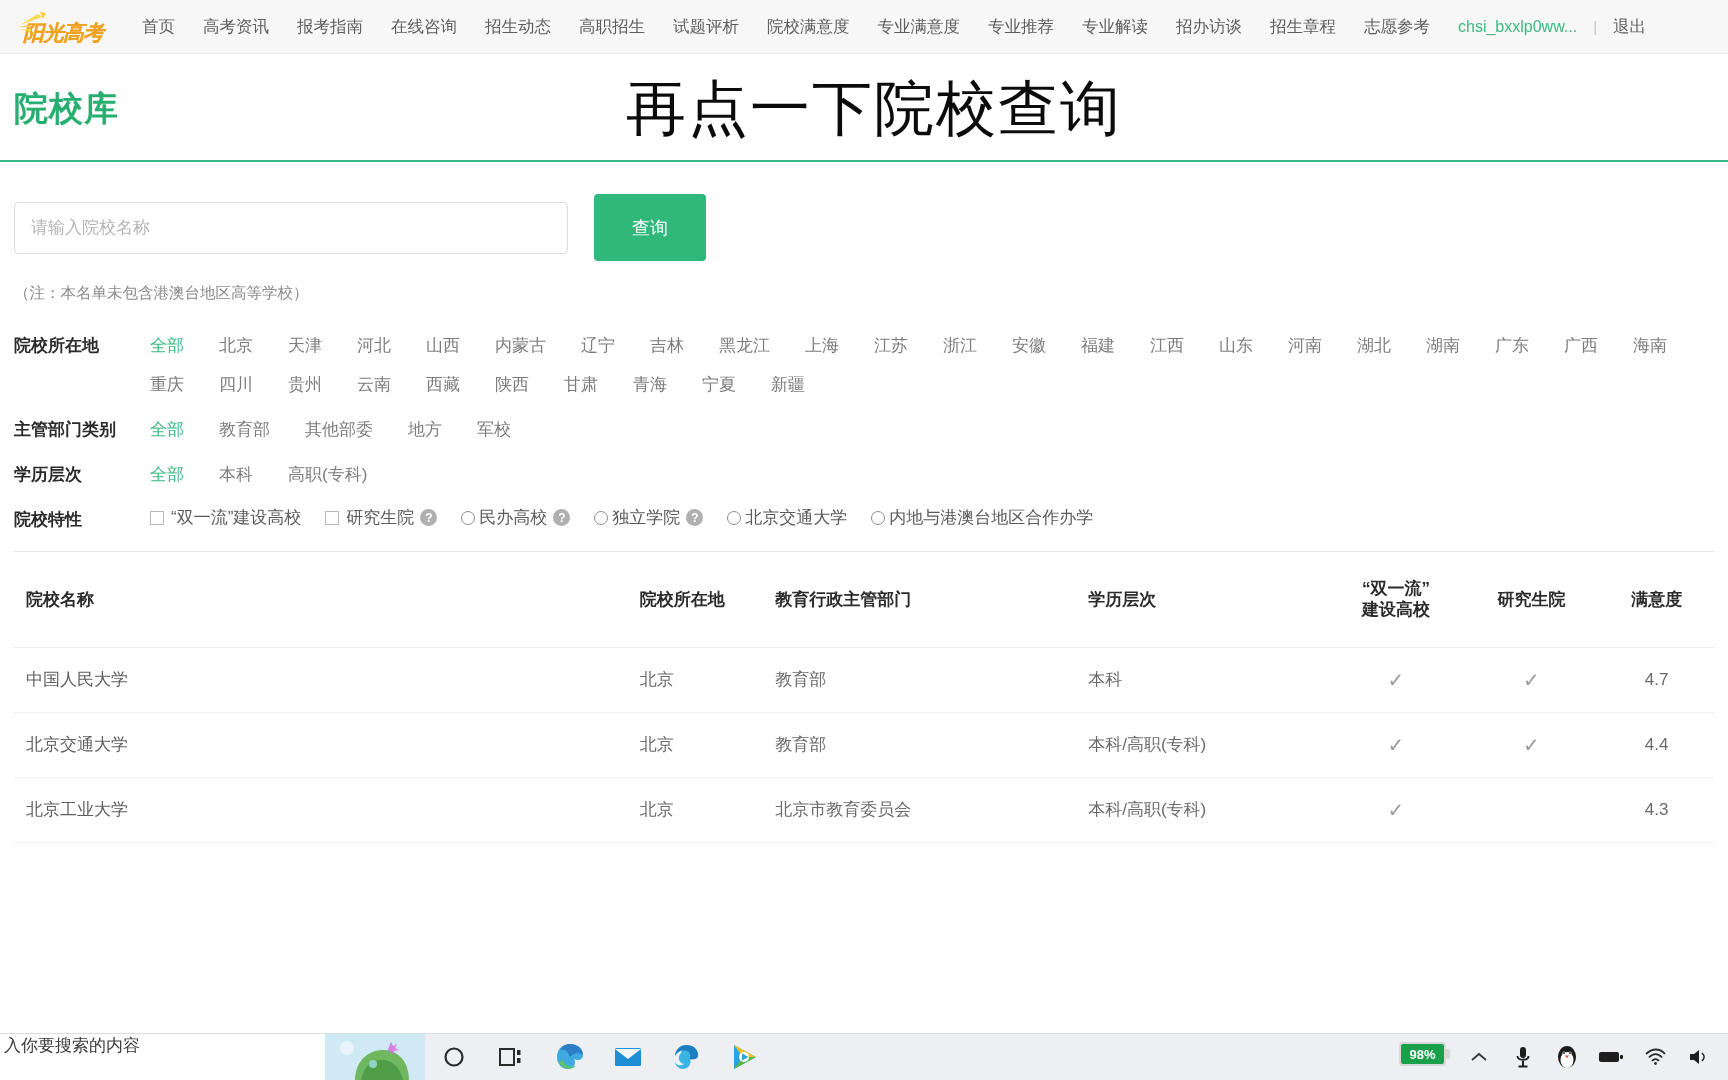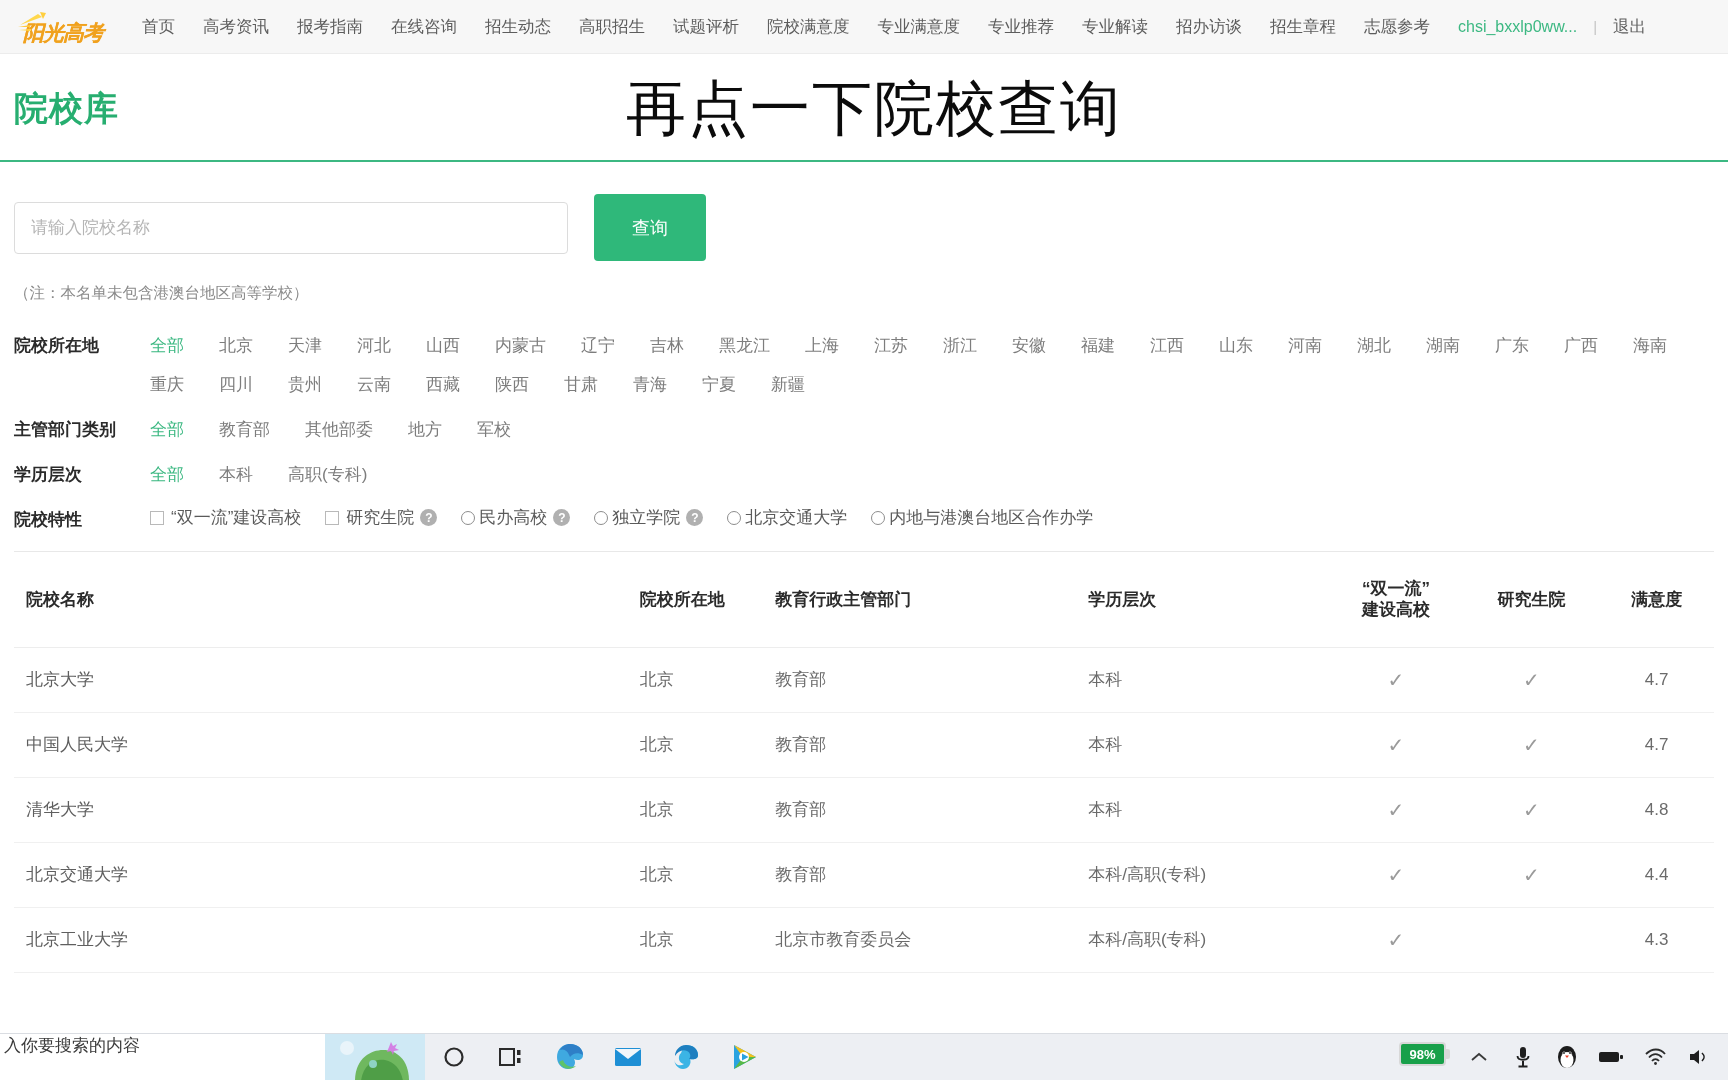--- a/index.html
+++ b/index.html
@@ -430,45 +430,27 @@
           <th class="c-first">
             <span>“双一流”</span><br>
             <span>建设高校</span>
           </th>
           <th class="c-grad">研究生院</th>
           <th class="c-score">满意度</th>
         </tr>
       </thead>
       <tbody>
         <tr>
-          <td class="c-name"><span class="schoolname">北京大学</span></td>
-          <td class="c-loc">北京</td>
-          <td class="c-dept">教育部</td>
-          <td class="c-level">本科</td>
-          <td class="c-first"><span class="check">✓</span></td>
-          <td class="c-grad"><span class="check">✓</span></td>
-          <td class="c-score">4.7</td>
-        </tr>
-        <tr>
           <td class="c-name"><span class="schoolname">中国人民大学</span></td>
           <td class="c-loc">北京</td>
           <td class="c-dept">教育部</td>
           <td class="c-level">本科</td>
           <td class="c-first"><span class="check">✓</span></td>
           <td class="c-grad"><span class="check">✓</span></td>
           <td class="c-score">4.7</td>
-        </tr>
-        <tr>
-          <td class="c-name"><span class="schoolname">清华大学</span></td>
-          <td class="c-loc">北京</td>
-          <td class="c-dept">教育部</td>
-          <td class="c-level">本科</td>
-          <td class="c-first"><span class="check">✓</span></td>
-          <td class="c-grad"><span class="check">✓</span></td>
-          <td class="c-score">4.8</td>
         </tr>
         <tr>
           <td class="c-name"><span class="schoolname">北京交通大学</span></td>
           <td class="c-loc">北京</td>
           <td class="c-dept">教育部</td>
           <td class="c-level">本科/高职(专科)</td>
           <td class="c-first"><span class="check">✓</span></td>
           <td class="c-grad"><span class="check">✓</span></td>
           <td class="c-score">4.4</td>
         </tr>

